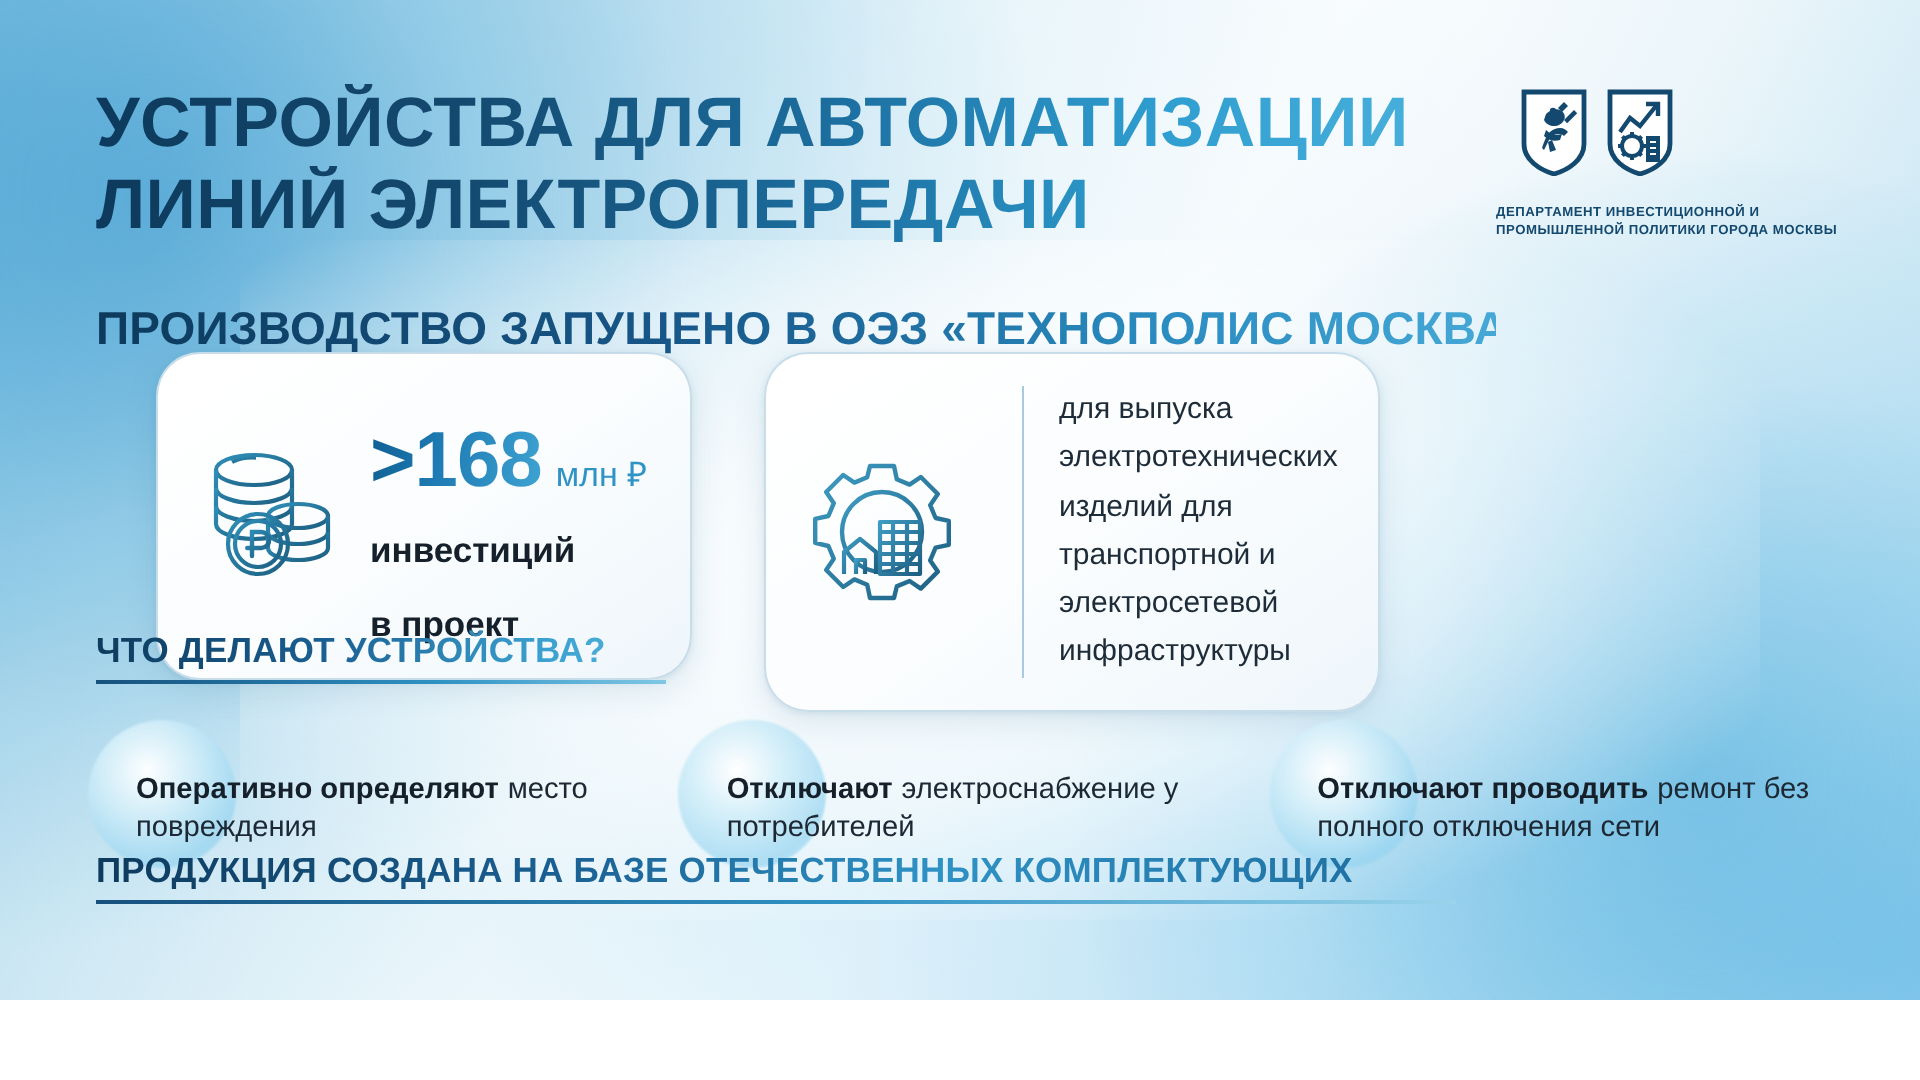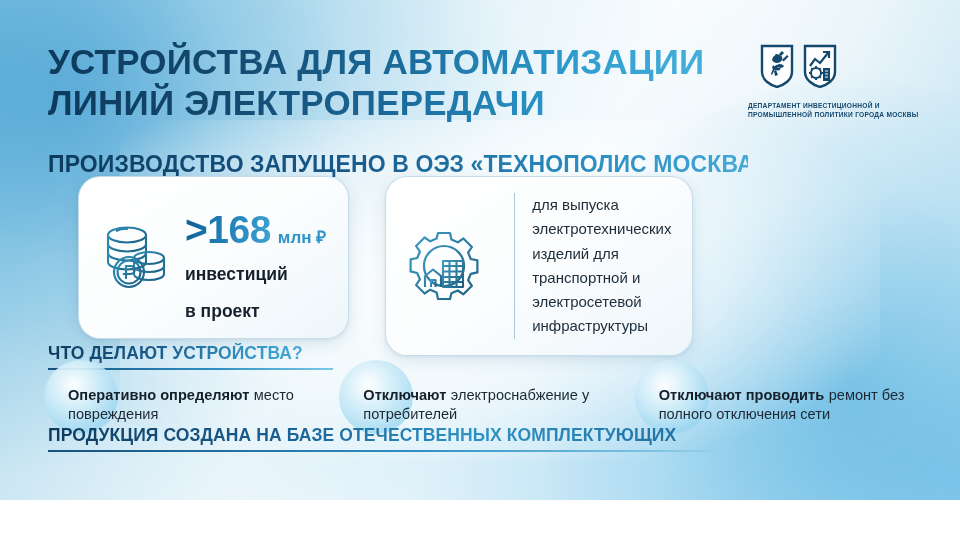--- a/index.html
+++ b/index.html
@@ -78,32 +78,32 @@
   }
   .card-icon { flex:0 0 auto; display:flex; align-items:center; justify-content:center; }
   .card-text { display:flex; flex-direction:column; justify-content:center; }
   .stat-top { display:flex; align-items:baseline; gap:7px; line-height:1; }
   .stat-number {
     font-size:39px; font-weight:700; letter-spacing:-.5px;
     background:linear-gradient(100deg,#0f5f92 0%,#1f7cb4 42%,#3ea3d2 100%);
     -webkit-background-clip:text; background-clip:text;
     -webkit-text-fill-color:transparent; color:transparent;
   }
-  .stat-unit { font-size:17px; font-weight:700; color:#2f93c6;margin-top:36px; }
+  .stat-unit { font-size:17px; font-weight:400; color:#2f93c6;margin-top:36px; }
   .stat-label { margin-top:15px; font-size:17.5px; font-weight:700; color:#15202b; line-height:1.24; }
 
   .card-aside {
     margin-left:18px; padding-left:17px;
     border-left:1.5px solid rgba(160,196,216,.9);
     font-size:15px; line-height:1.62; color:#1d2c38; font-weight:400;
     max-width:156px; align-self:center;
   }
 
   
-  .section-head { position:absolute; left:48px; top:343px; }
+  .section-head { position:absolute; left:48px; top:315px; }
   .section-head-txt {
     font-size:17.5px; font-weight:700; text-transform:uppercase; letter-spacing:.1px;
     background:linear-gradient(95deg,#0d3a5c 0%,#1a5f92 40%,#3ba0cf 78%,#56b6df 100%);
     -webkit-background-clip:text; background-clip:text;
     -webkit-text-fill-color:transparent; color:transparent;
   }
   .section-head-rule {
     margin-top:4px; height:1.6px; width:285px;
     background:linear-gradient(90deg,#17517e 0%,#2f92c4 60%,#7fc7e4 100%);
   }

